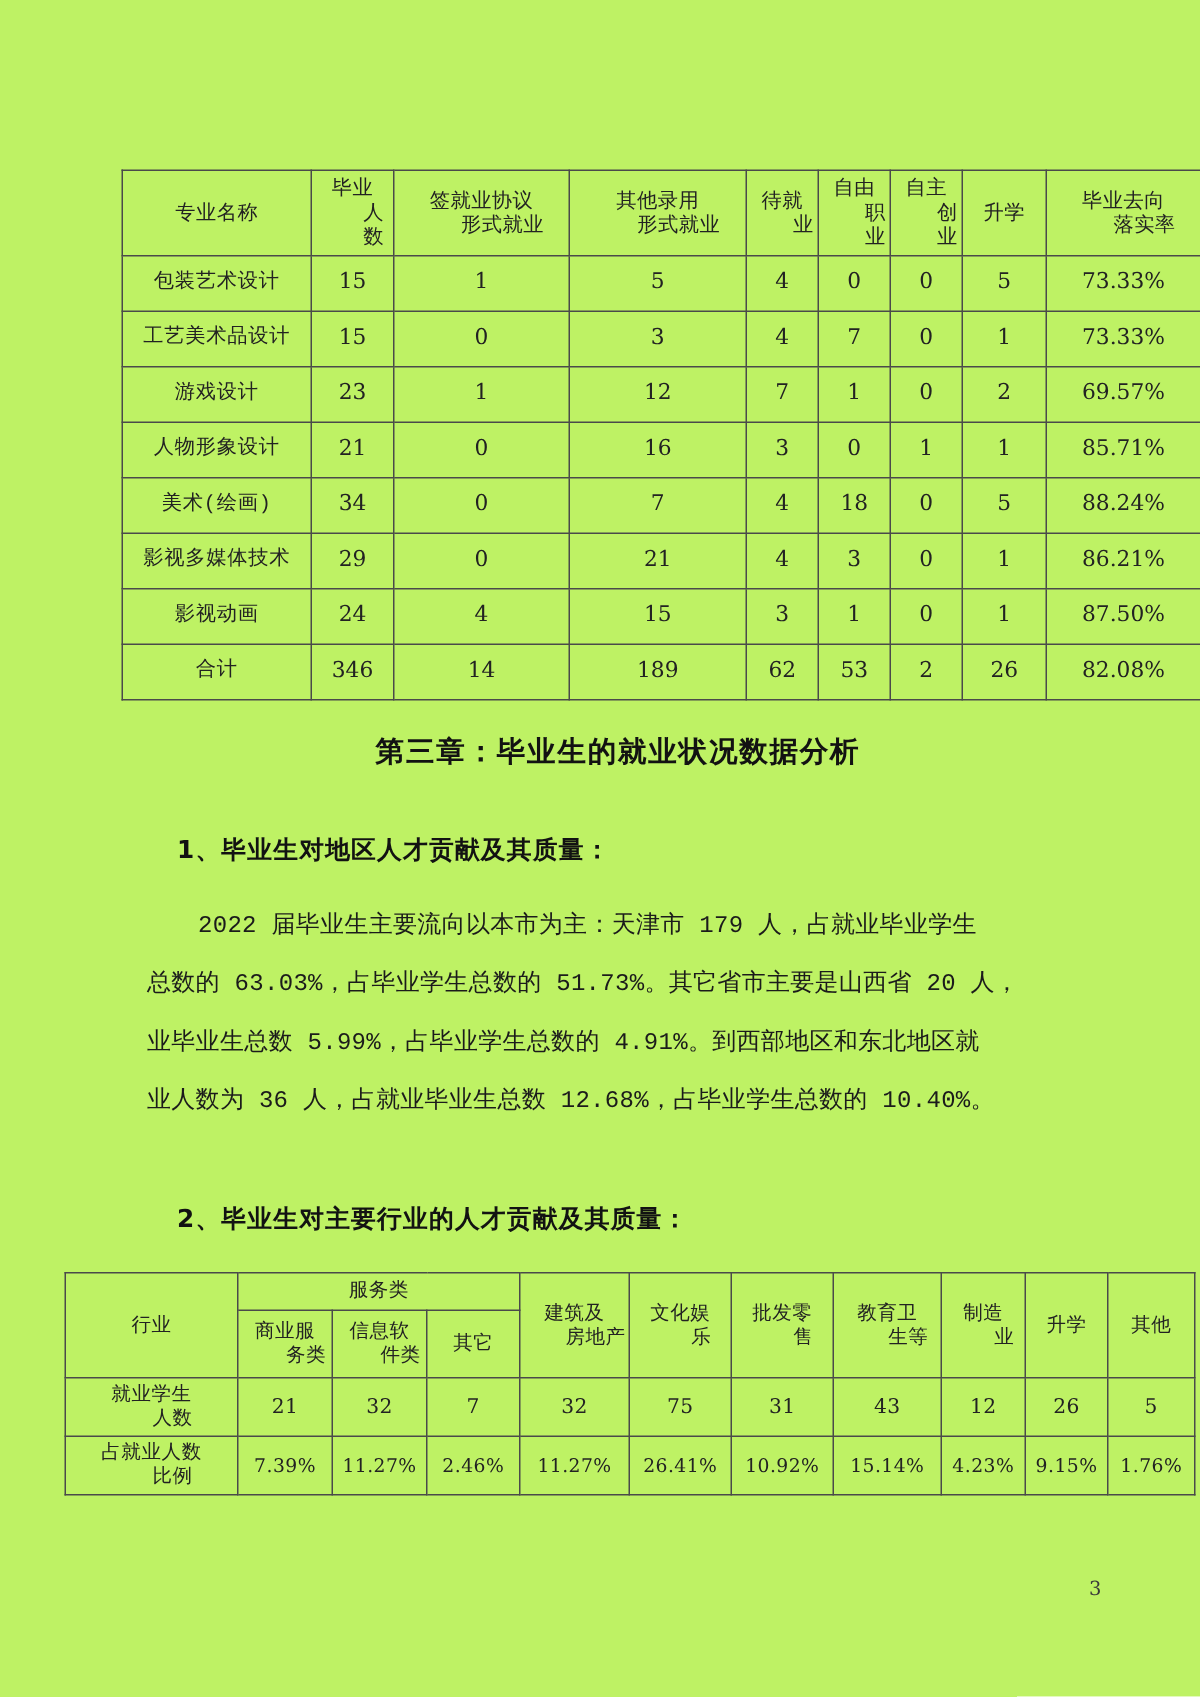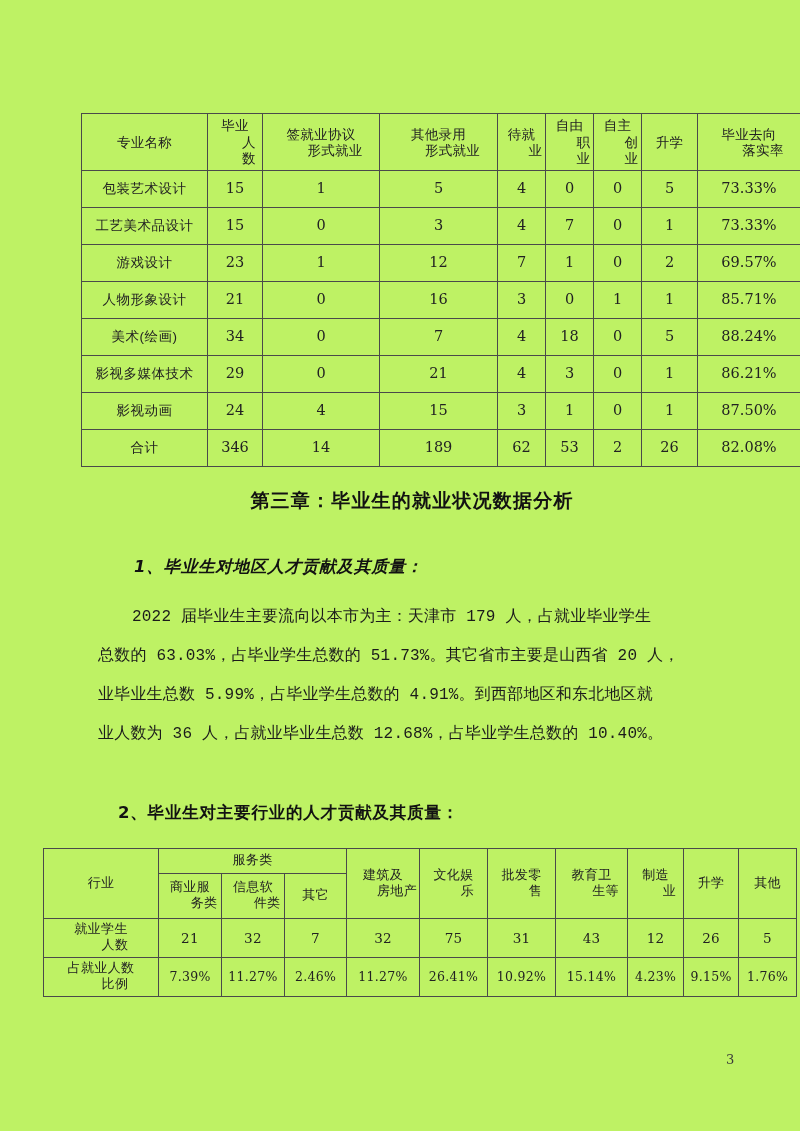--- a/index.html
+++ b/index.html
@@ -47,21 +47,21 @@
     height: 56px;
     font-size: 13.5px;
     font-family: "DejaVu Sans", "Liberation Sans", sans-serif;
     letter-spacing: 0.3px;
   }
   .t1-wrap tbody td {
     font-size: 14px;
   }
   .t1-wrap tbody td.major {
     font-size: 13.5px;
-    font-family: Liberation Sans, sans-serif;
+    font-family: Liberation Mono, monospace;
     letter-spacing: 0.5px;
   }
   .t1-wrap tbody td.num {
     font-family: "DejaVu Serif", "Liberation Serif", serif;
     font-size: 14.5px;
   }
   .hdr-l1 { display: block; }
   .hdr-l2 { display: block; padding-left: 28px; }
 
   
@@ -78,21 +78,21 @@
     color: #121212;
   }
   .sec-heading {
     position: absolute;
     font-size: 16.5px;
     font-weight: bold;
     font-family: "DejaVu Sans", "Liberation Sans", sans-serif;
     letter-spacing: 0.8px;
     color: #121212;
   }
-  #sec1-heading { left: 134px; top: 556px; font-style: italic; }
+  #sec1-heading { left: 118px; top: 556px; }
   #sec2-heading { left: 118px; top: 802px; }
 
   .body-para {
     position: absolute;
     left: 98px;
     top: 598px;
     width: 616px;
     font-size: 16px;
     font-family: Liberation Mono, monospace;
     color: #1b1b1b;

